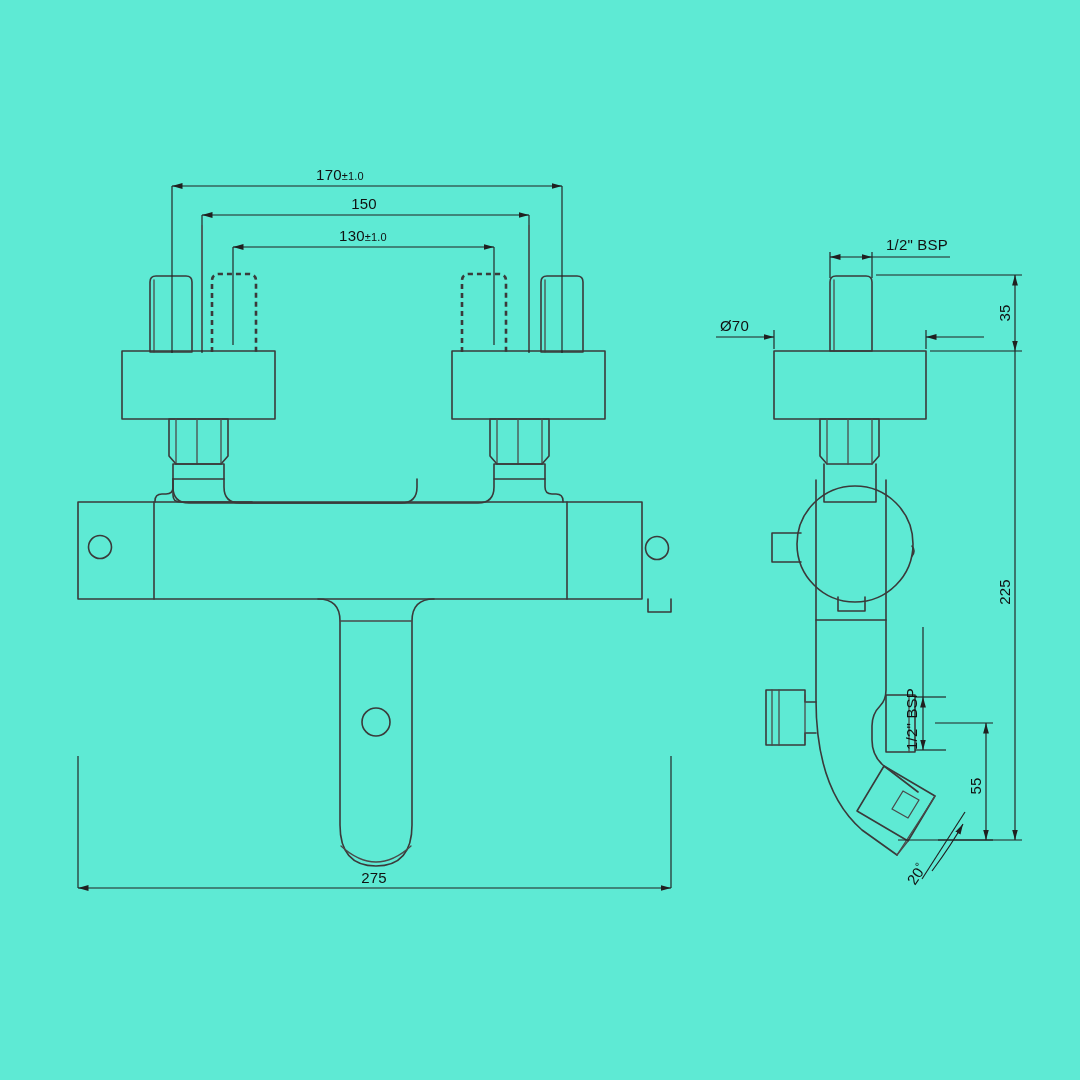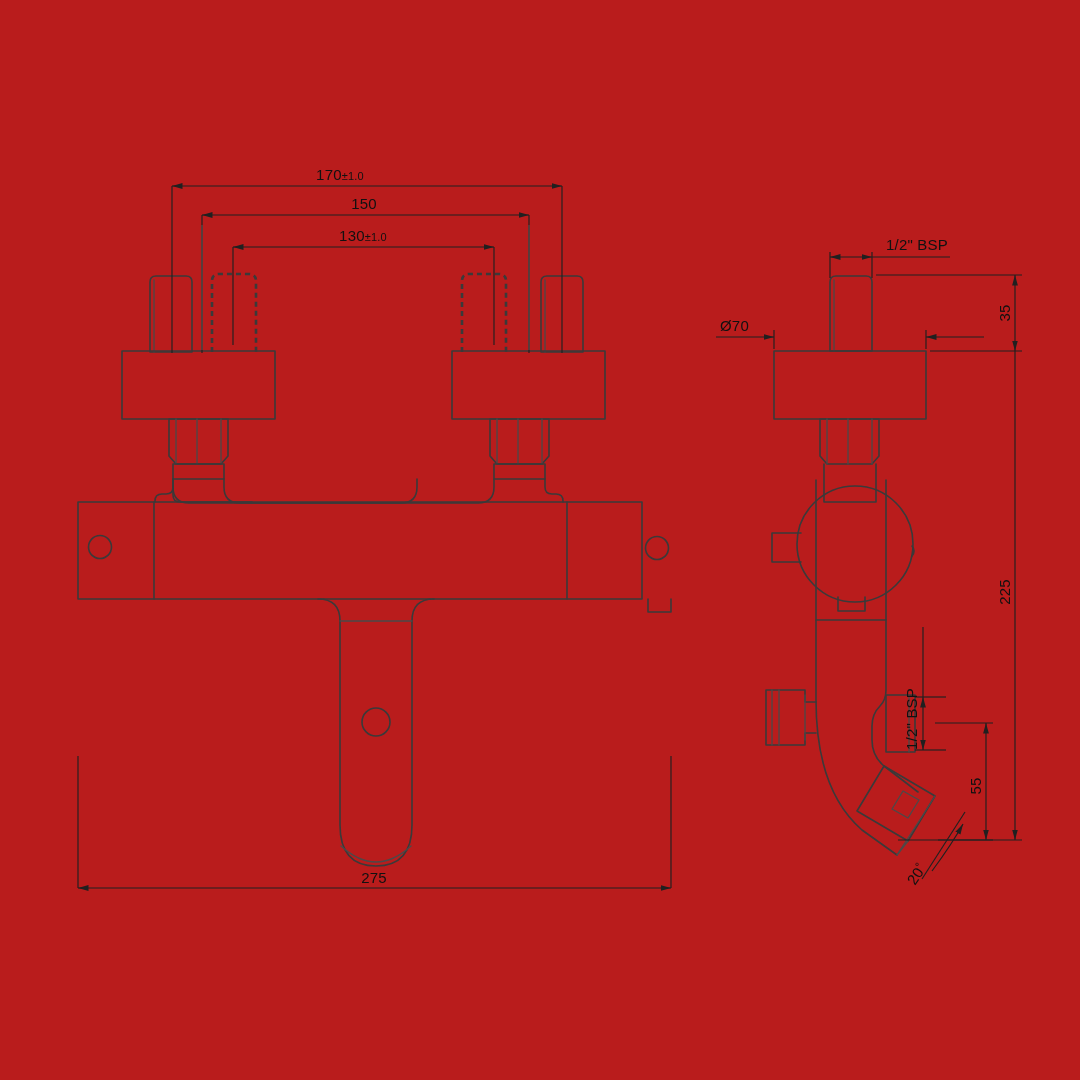--- a/index.html
+++ b/index.html
@@ -8,21 +8,21 @@
     padding: 0;
     background: #ffffff;
   }
   body {
     font-family: "Liberation Sans", sans-serif;
   }
   #sheet {
     position: relative;
     width: 1080px;
     height: 1080px;
-    background: #b91c1c;
+    background: #5eead4;
     overflow: hidden;
   }
   svg#drawing {
     position: absolute;
     left: 0;
     top: 0;
     width: 1080px;
     height: 1080px;
     display: block;
   }

